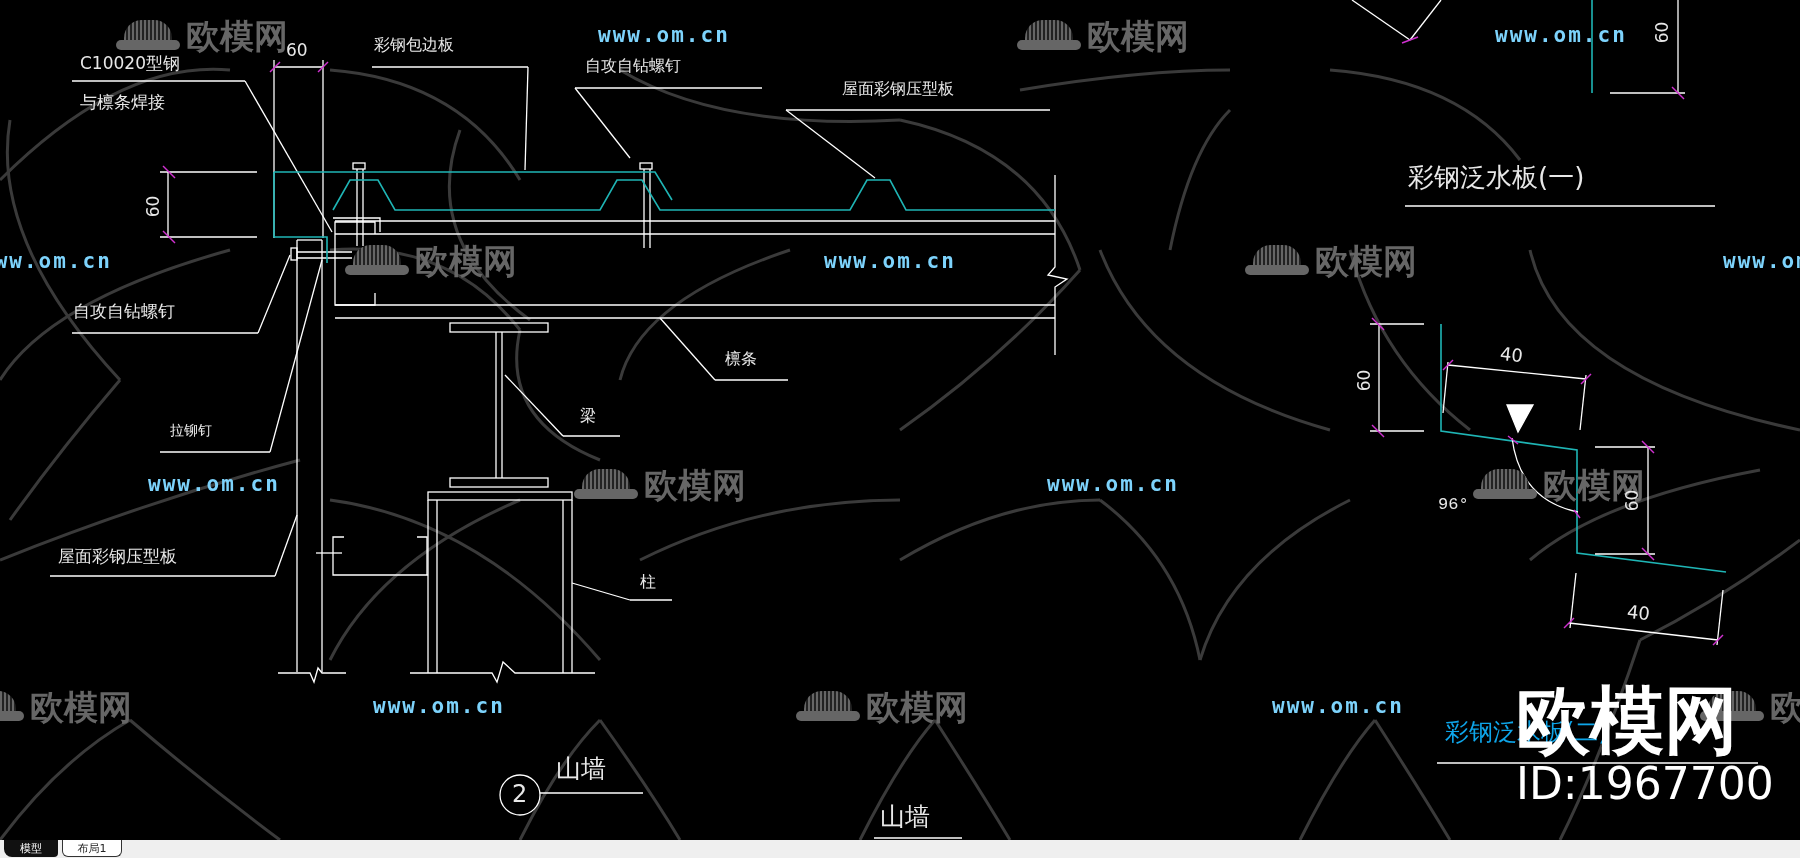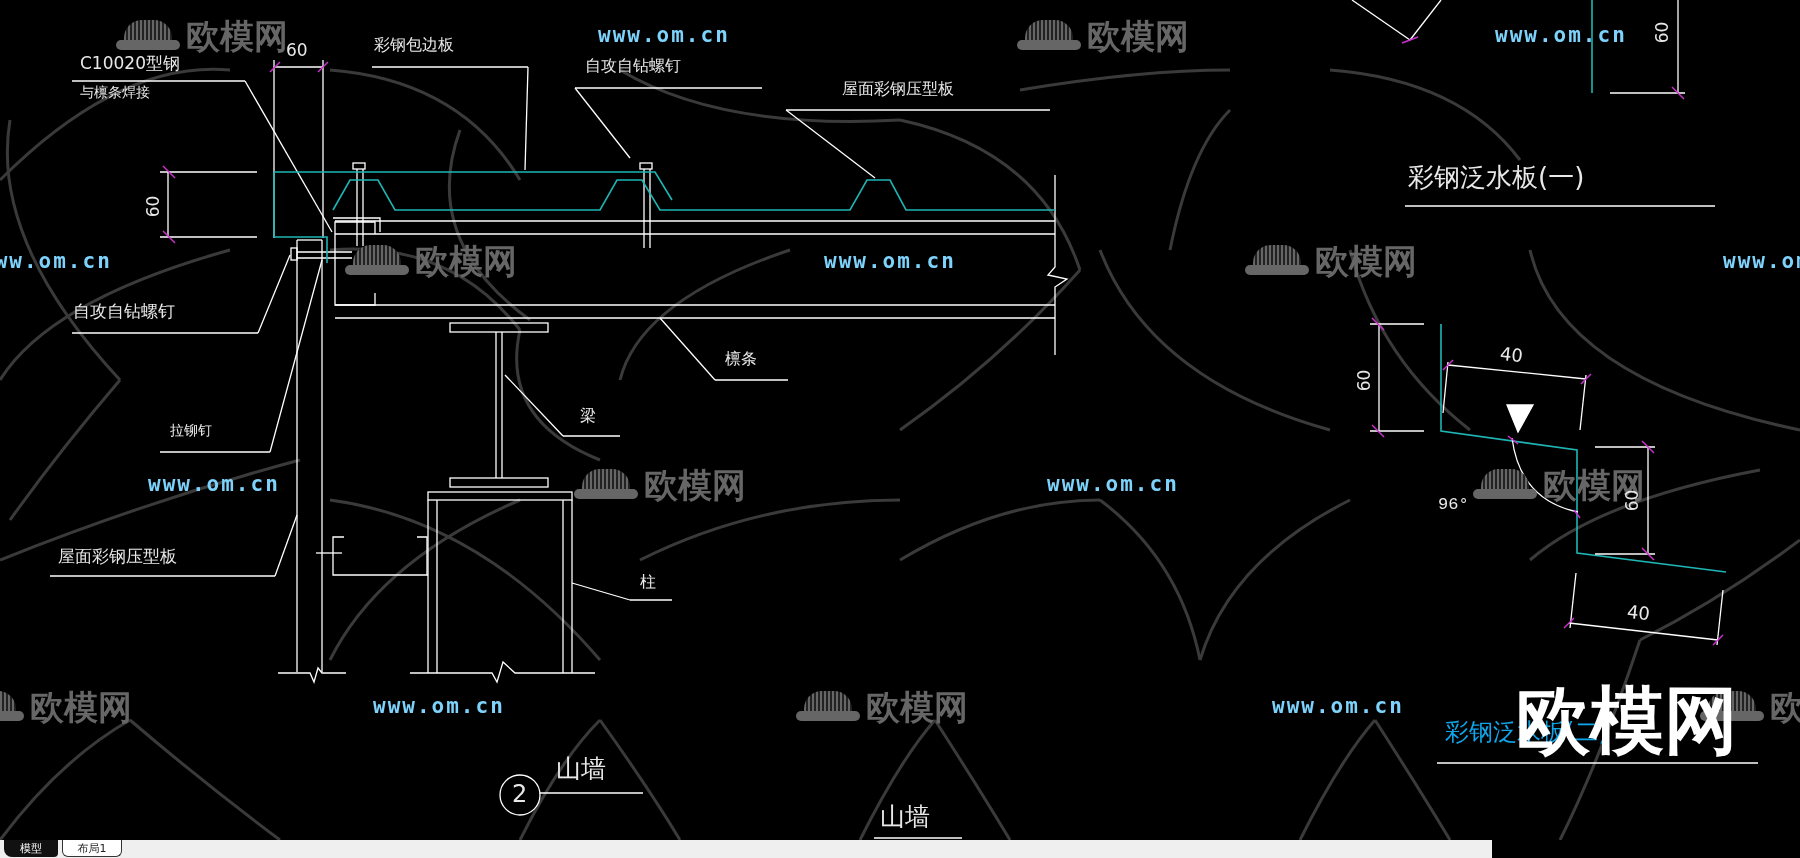--- a/index.html
+++ b/index.html
@@ -7,21 +7,21 @@
   #canvas { position:absolute; left:0; top:0; width:1800px; height:746px; background:#000; }
   #canvas svg { position:absolute; left:0; top:0; }
   .lbl { position:absolute; color:#e8e8e8; font-family:"DejaVu Sans", sans-serif; white-space:nowrap; line-height:1; }
   .wm-url { position:absolute; color:#7dd3fc; font-family:"DejaVu Sans Mono", monospace; font-size:21px; font-weight:bold; letter-spacing:2px; white-space:nowrap; }
   .wm-logo { position:absolute; color:#666; font-family:"DejaVu Sans", sans-serif; font-size:34px; font-weight:bold; white-space:nowrap; display:flex; align-items:center; gap:6px; }
   .wm-logo .sofa { width:64px; height:38px; position:relative; }
   .wm-logo .sofa::before { content:""; position:absolute; left:8px; top:2px; width:48px; height:24px; border-radius:18px 18px 2px 2px;
       background:repeating-linear-gradient(90deg,#666 0 2px,#222 2px 4px); }
   .wm-logo .sofa::after { content:""; position:absolute; left:0; top:22px; width:64px; height:10px; background:#666; border-radius:6px; }
   .brand { position:absolute; color:#fff; font-family:"DejaVu Sans", sans-serif; font-weight:bold; white-space:nowrap; }
-  #tabbar { position:absolute; left:0; top:840px; width:1492px; height:18px; background:#efefef; }
+  #tabbar { position:absolute; left:0; top:840px; width:1800px; height:18px; background:#efefef; }
   .tab { position:absolute; top:0; height:17px; font-size:11px; line-height:17px; text-align:center; cursor:pointer; }
   .tab.active { background:#111; color:#fff; border-radius:0 0 4px 8px; }
   .tab.inactive { background:#fff; color:#222; border:1px solid #333; border-top:none; border-radius:0 0 6px 6px; box-sizing:border-box; }
 </style>
 </head>
 <body>
 
 <div id="canvas">
   <svg width="1800" height="840" viewBox="0 0 1800 840">
 
@@ -240,21 +240,21 @@
       <span class="sofa"></span>
       <span>欧模网</span>
     </div>
   <div class="wm-url" style="left:1272px;top:694px;">www.om.cn</div>
   <div class="wm-logo" style="left:1700px;top:685px;">
       <span class="sofa"></span>
       <span>欧模网</span>
     </div>
 
   <div class="lbl" style="left:80px;top:55px;font-size:17px;">C10020型钢</div>
-  <div class="lbl" style="left:80px;top:86px;font-size:14px;font-family:Liberation Mono, monospace;">与檩条焊接</div>
+  <div class="lbl" style="left:80px;top:94px;font-size:17px;">与檩条焊接</div>
   <div class="lbl" style="left:286px;top:42px;font-size:17px;">60</div>
   <div class="lbl" style="left:143px;top:198px;font-size:17px;transform:rotate(-90deg);">60</div>
   <div class="lbl" style="left:374px;top:37px;font-size:16px;">彩钢包边板</div>
   <div class="lbl" style="left:585px;top:58px;font-size:16px;">自攻自钻螺钉</div>
   <div class="lbl" style="left:842px;top:81px;font-size:16px;">屋面彩钢压型板</div>
   <div class="lbl" style="left:73px;top:303px;font-size:17px;">自攻自钻螺钉</div>
   <div class="lbl" style="left:725px;top:351px;font-size:16px;">檩条</div>
   <div class="lbl" style="left:580px;top:408px;font-size:16px;">梁</div>
   <div class="lbl" style="left:170px;top:423px;font-size:14px;">拉铆钉</div>
   <div class="lbl" style="left:58px;top:548px;font-size:17px;">屋面彩钢压型板</div>
@@ -267,19 +267,20 @@
   <div class="lbl" style="left:1408px;top:164px;font-size:26px;">彩钢泛水板(一)</div>
 
   <div class="lbl" style="left:1354px;top:372px;font-size:17px;transform:rotate(-90deg);">60</div>
   <div class="lbl" style="left:1500px;top:346px;font-size:18px;transform:rotate(6deg);">40</div>
   <div class="lbl" style="left:1622px;top:492px;font-size:17px;transform:rotate(-90deg);">60</div>
   <div class="lbl" style="left:1627px;top:604px;font-size:18px;transform:rotate(6deg);">40</div>
   <div class="lbl" style="left:1438px;top:496px;font-size:17px;font-family:Liberation Mono, monospace;">96°</div>
   <div class="lbl" style="left:1445px;top:720px;font-size:24px;color:#0ea5e9;">彩钢泛水板(二)</div>
 
   <div class="brand" style="left:1516px;top:672px;font-size:74px;">欧模网</div>
+  <div class="brand" style="left:1516px;top:758px;font-size:44px;font-weight:normal;">ID:1967700</div>
 </div>
 
 <div id="tabbar">
   <div class="tab active" style="left:4px;width:54px;">模型</div>
   <div class="tab inactive" style="left:62px;width:60px;">布局1</div>
   <div class="tab inactive" style="left:125px;width:60px;margin-top:40px;">布局2</div>
 </div>
 
 </body></html>

